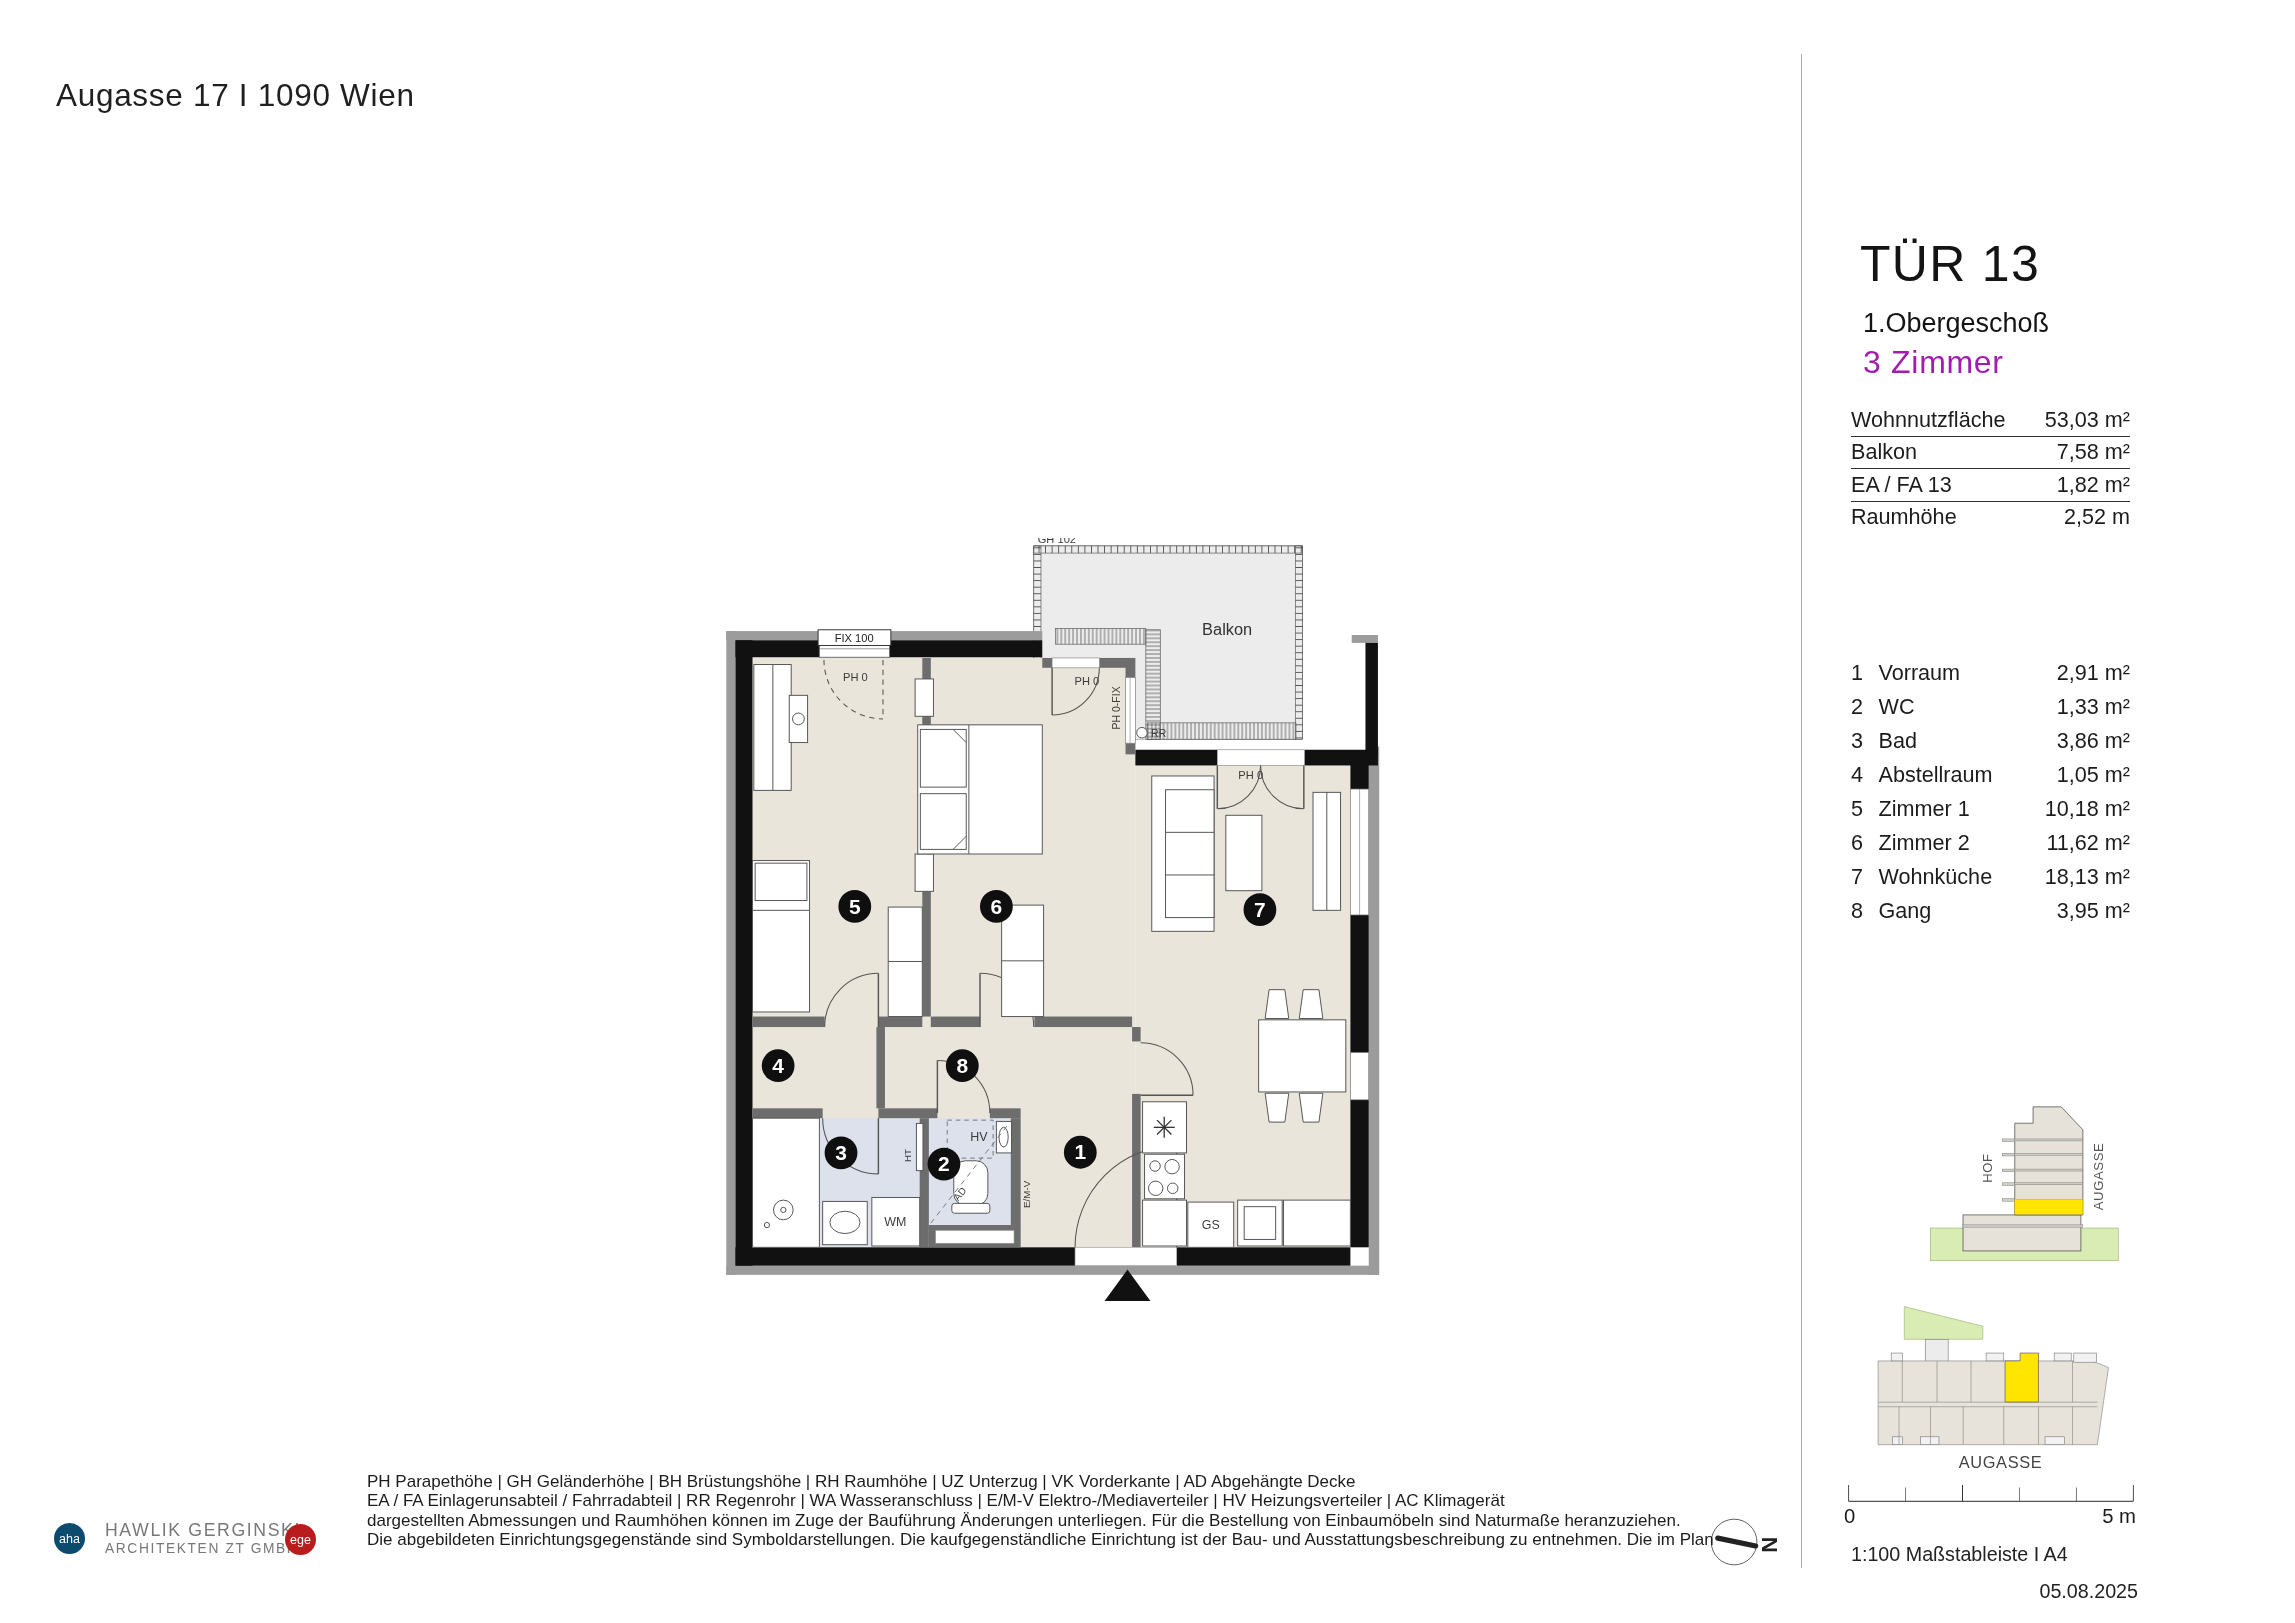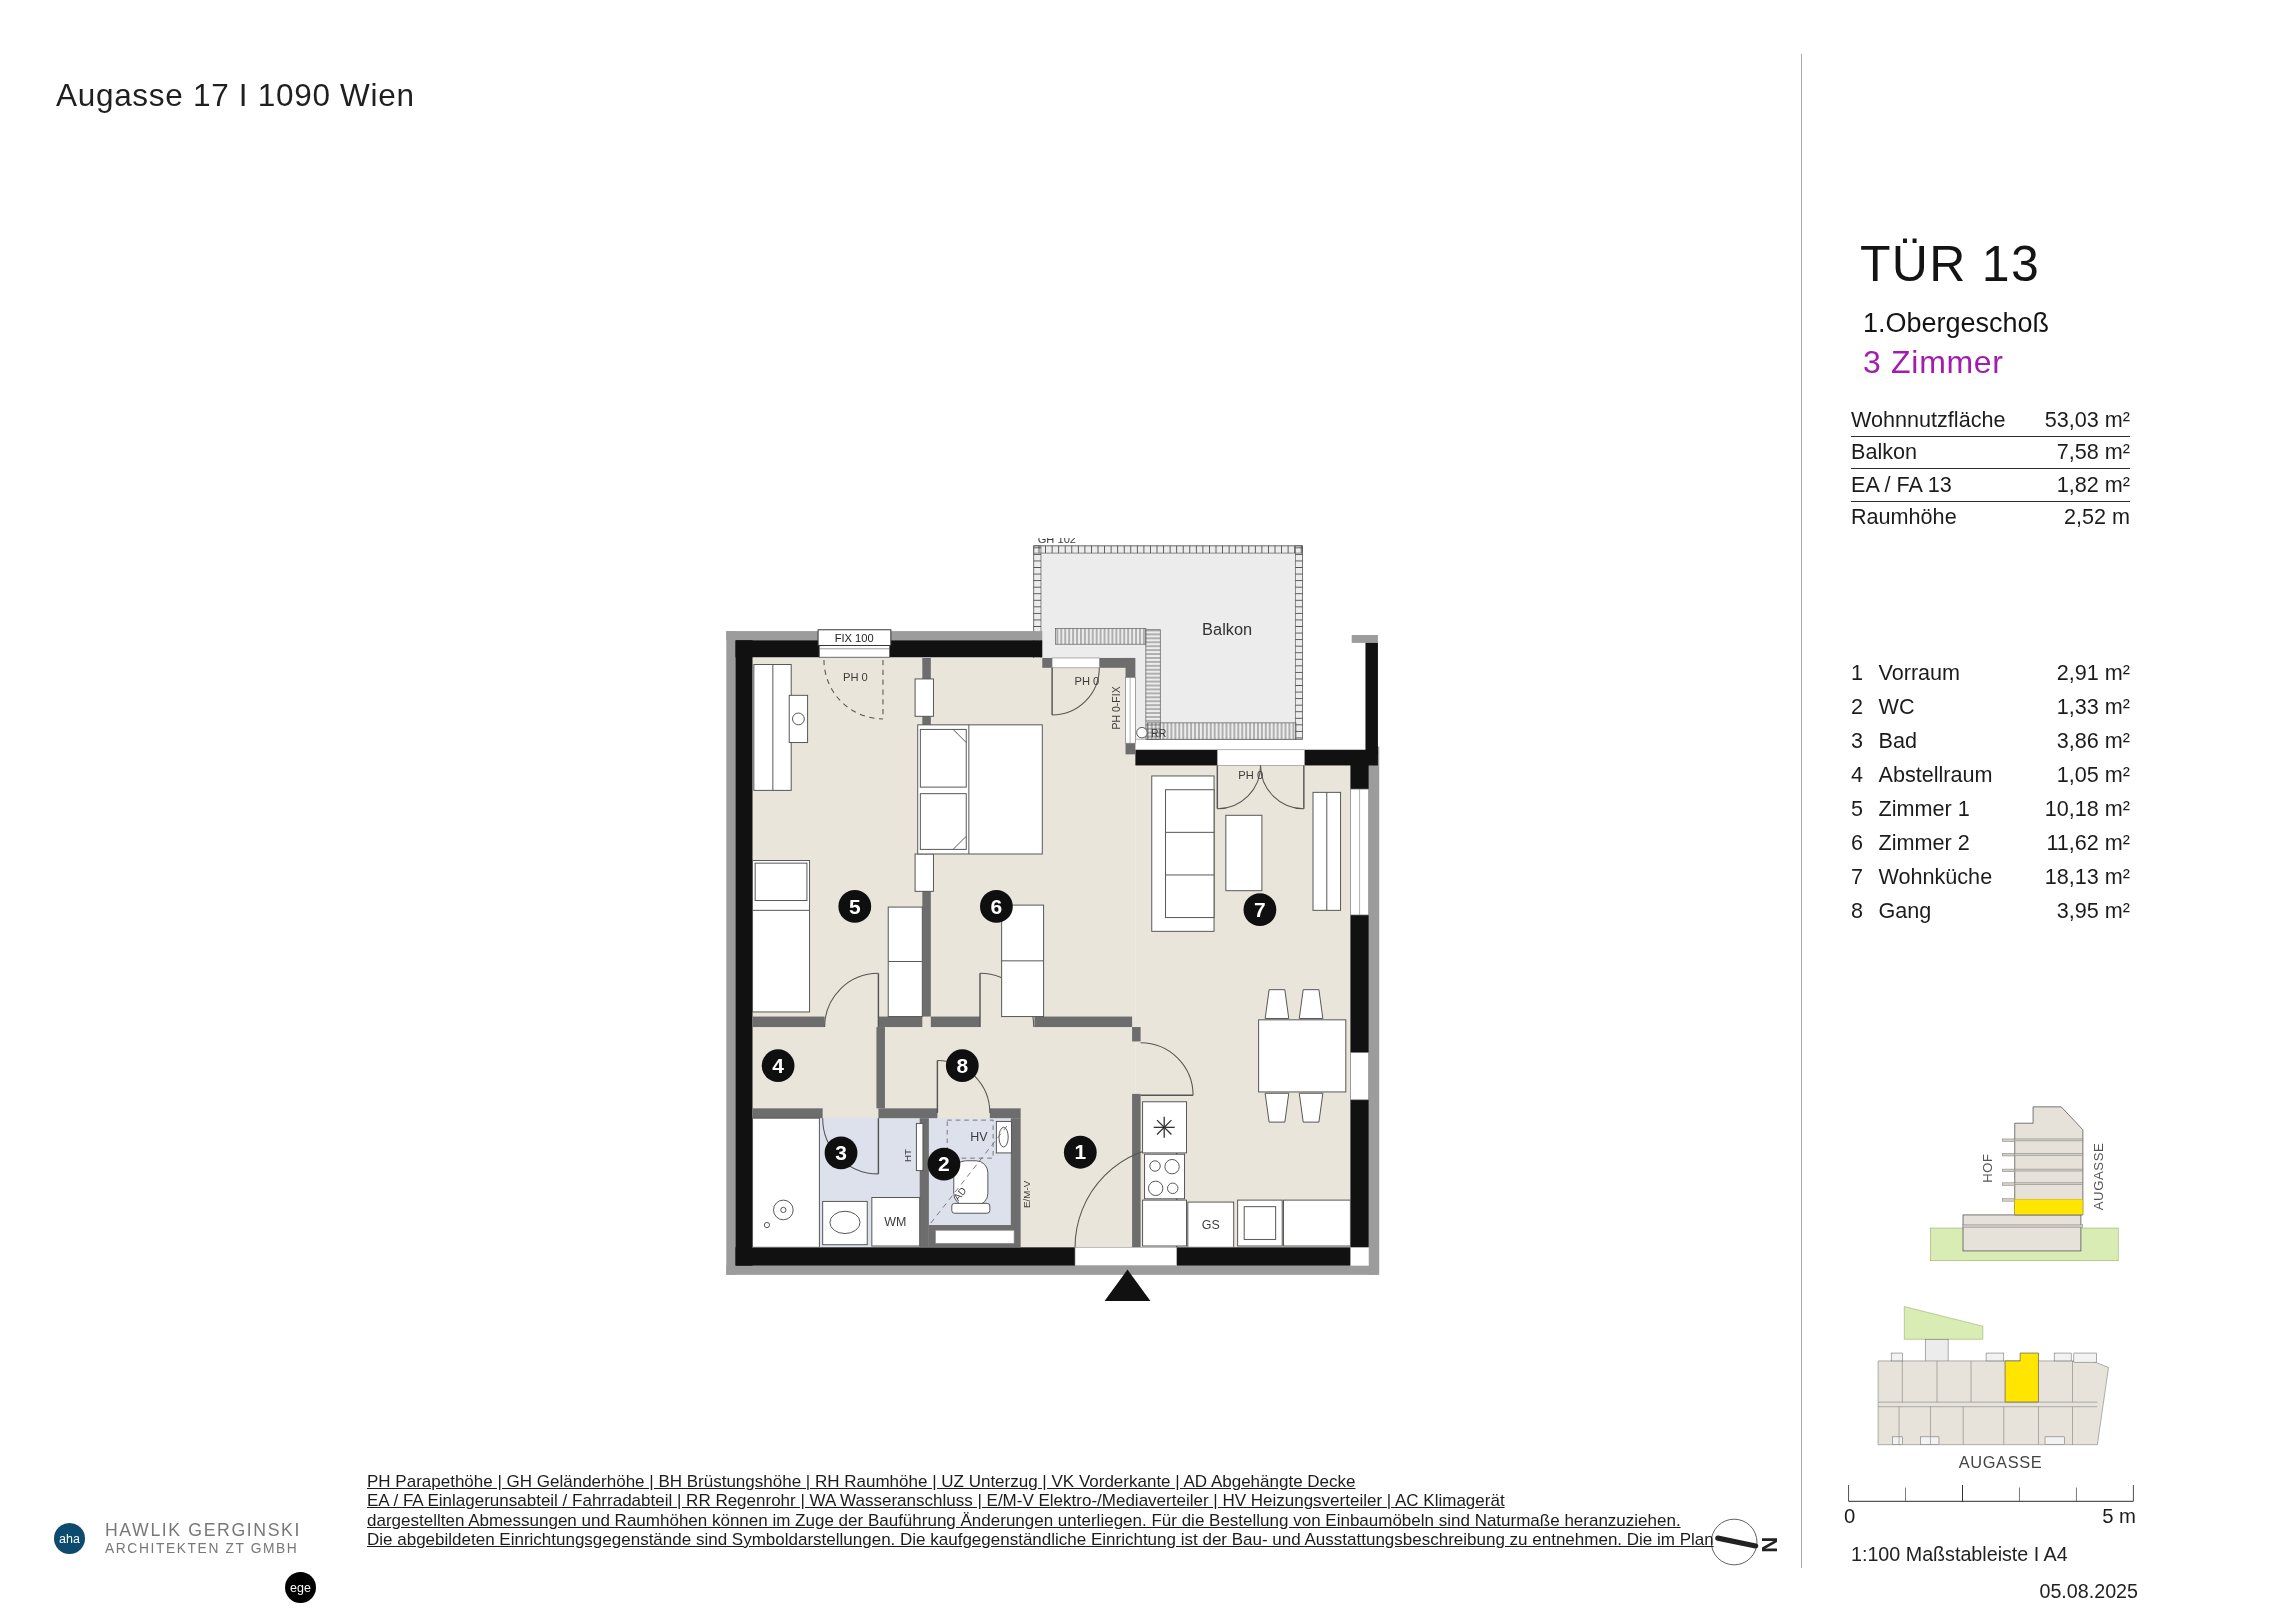--- a/index.html
+++ b/index.html
@@ -16,26 +16,26 @@
   .summary .row.b{border-bottom:1.3px solid #2e2e2e;}
   .roomlist{left:1851px;top:656px;width:279px;font-size:21.6px;}
   .roomlist .row{display:flex;height:34px;align-items:center;}
   .roomlist .no{width:27.5px;}
   .roomlist .nm{flex:1;}
   .roomlist .ar{text-align:right;}
   .scale-note{left:1851px;top:1543px;font-size:19.7px;color:#222;}
   .plan-date{left:2020px;top:1540px;width:118px;font-size:19.7px;text-align:right;color:#222;margin-top:40px;}
   .sb-zero{left:1844px;top:1505px;font-size:20.3px;}
   .sb-five{left:2086px;top:1505px;width:50px;text-align:right;font-size:20.3px;}
-  .legend{left:367px;top:1472px;width:1390px;font-size:17px;line-height:19.3px;color:#1c1c1c;text-decoration:underline;}
+  .legend{left:367px;top:1472px;width:1390px;font-size:17px;line-height:19.3px;color:#1c1c1c;}
   .firm1{left:105px;top:1520px;font-size:17.7px;letter-spacing:1.6px;color:#787878;}
   .firm2{left:105px;top:1541px;font-size:13.8px;letter-spacing:1.6px;color:#787878;}
   .logo{width:31px;height:31px;border-radius:50%;color:#fff;display:flex;align-items:center;justify-content:center;font-size:12.5px;}
   .logo-aha{left:54px;top:1523px;background:#0c4a6e;}
-  .logo-ege{left:285px;top:1572px;background:#000000;}
+  .logo-ege{left:285px;top:1524px;background:#b91c1c;}
   svg text{font-family:"Liberation Sans", sans-serif;}
 </style>
 </head>
 <body>
 
 <div class="abs page-title">Augasse 17 I 1090 Wien</div>
 <div class="abs divider"></div>
 
 <div class="abs door-title">TÜR 13</div>
 <div class="abs floor-line">1.Obergeschoß</div>

